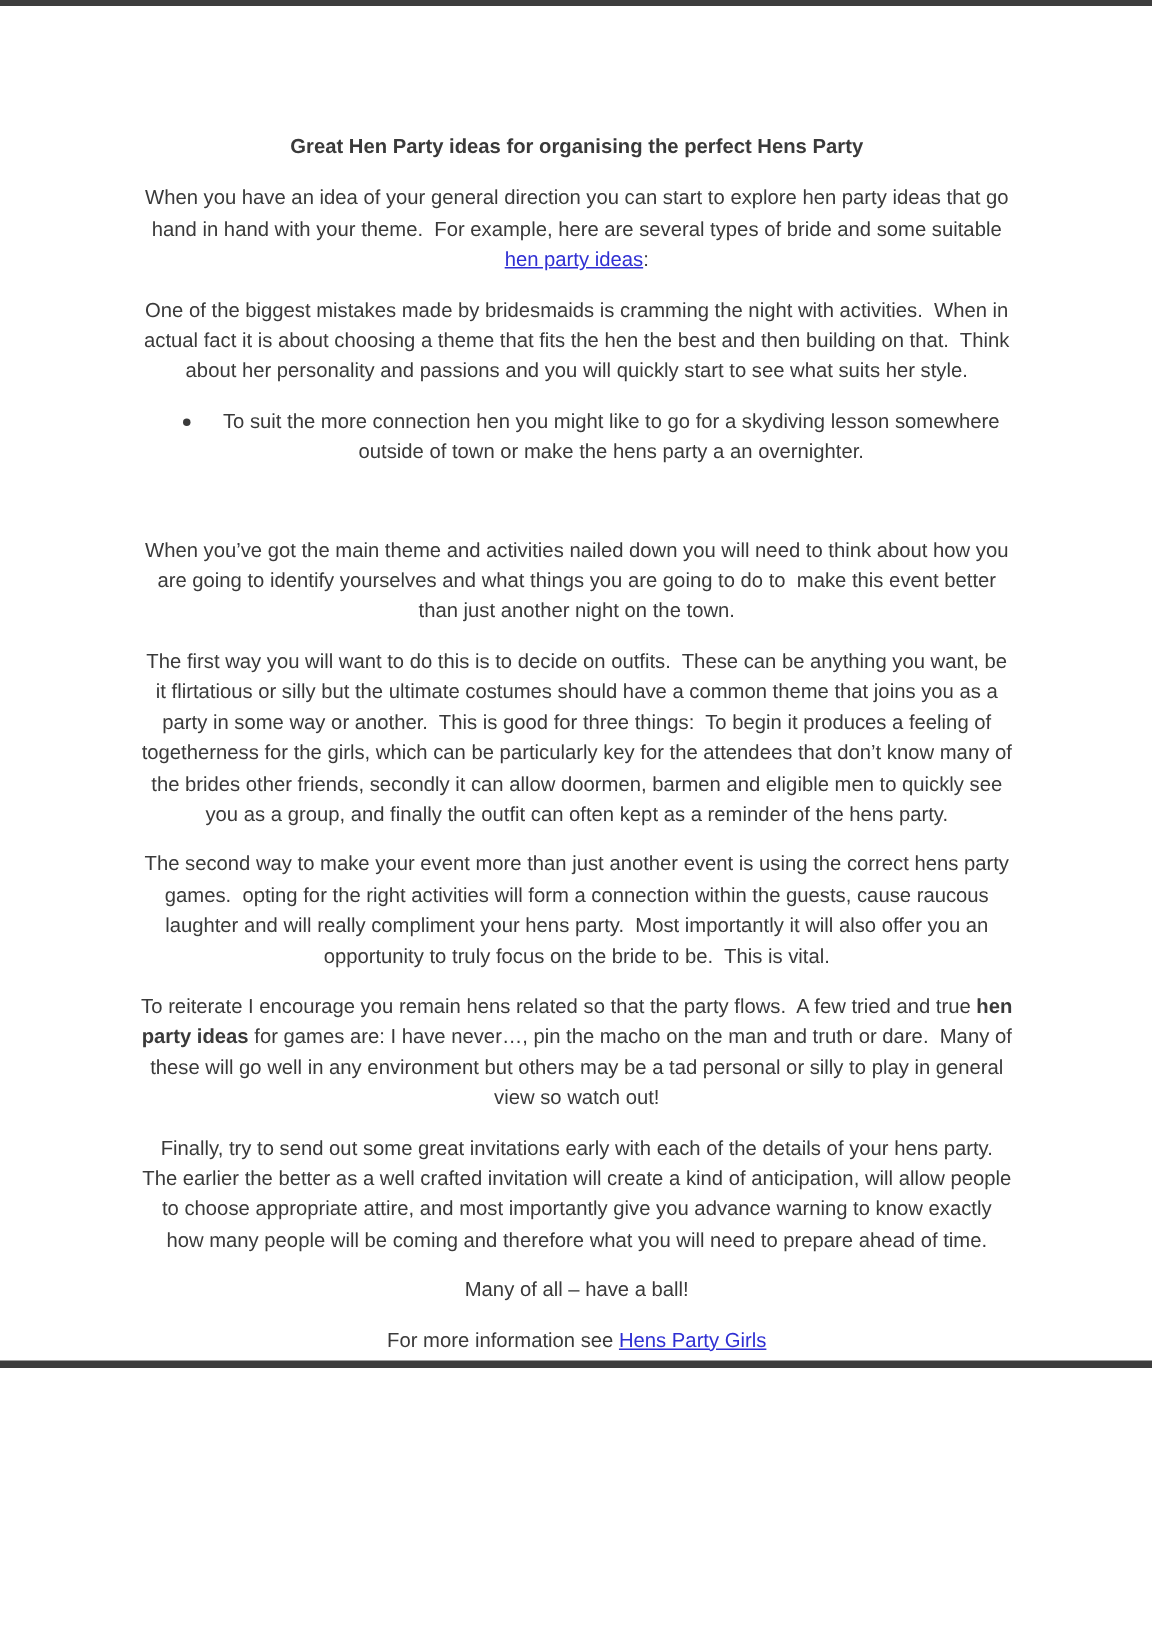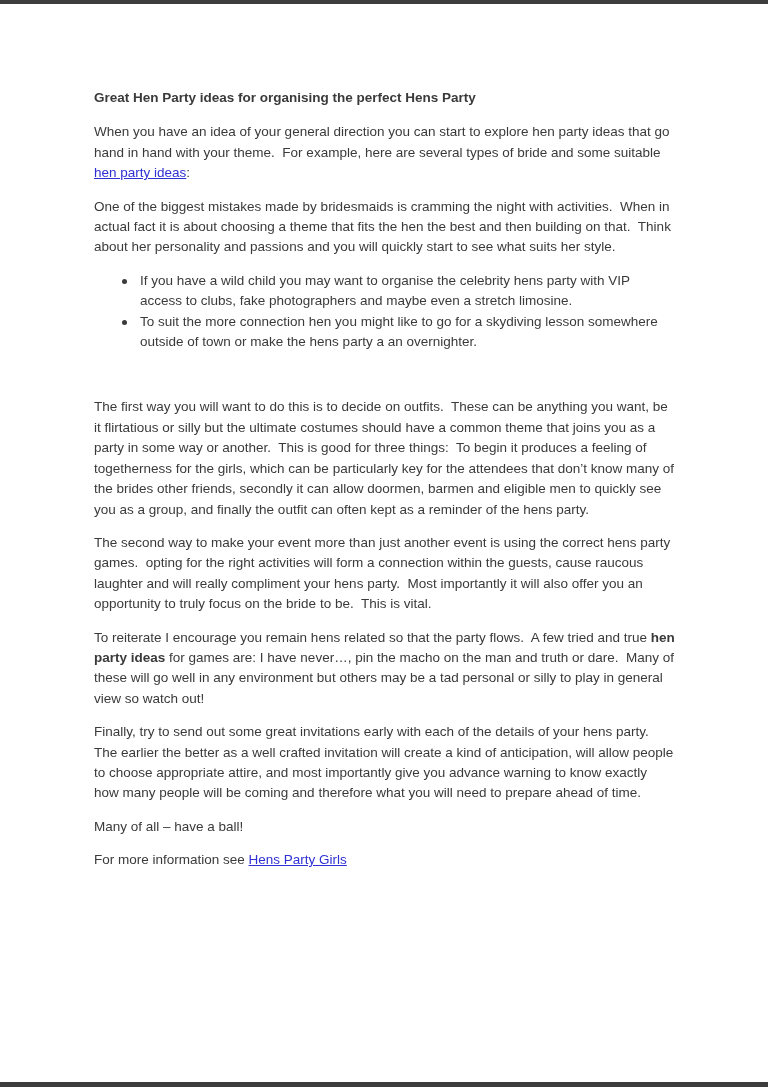--- a/index.html
+++ b/index.html
@@ -10,23 +10,24 @@
   }
   *{box-sizing:border-box;margin:0;padding:0;}
   html,body{background:#ffffff;}
   body{
     font-family:"Liberation Sans","DejaVu Sans",sans-serif;
     width:768px;
   }
   .page{
     position:relative;
     width:768px;
-    height:1087px;
+    height:912px;
     background:var(--page-bg);
     overflow:hidden;
+    text-align:center;
   }
   .edge-bar{
     position:absolute;
     left:0;
     width:100%;
     background:var(--edge-color);
   }
   .edge-bar.top{top:0;height:4px;}
   .edge-bar.bottom{bottom:0;height:5px;}
   .doc-body{
@@ -78,23 +79,23 @@
 </head>
 <body>
 
 <div class="page">
   <div class="edge-bar top"></div>
   <div class="doc-body">
       <h1><span class="bold">Great Hen Party ideas for organising the perfect Hens Party</span></h1>
       <p><span>When you have an idea of your general direction you can start to explore hen party ideas that go hand in hand with your theme.  For example, here are several types of bride and some suitable </span><a class="link" href="#">hen party ideas</a><span>:</span></p>
       <p><span>One of the biggest mistakes made by bridesmaids is cramming the night with activities.  When in actual fact it is about choosing a theme that fits the hen the best and then building on that.  Think about her personality and passions and you will quickly start to see what suits her style.</span></p>
       <ul>
-        <li><span>If you have a wild child you may want to organise the celebrity hens party with VIP access to clubs, fake photographers and maybe even a stretch limosine.</span></li>
         <li><span>To suit the more connection hen you might like to go for a skydiving lesson somewhere outside of town or make the hens party a an overnighter.</span></li>
       </ul>
+      <p><span>When you’ve got the main theme and activities nailed down you will need to think about how you are going to identify yourselves and what things you are going to do to  make this event better than just another night on the town.</span></p>
       <p><span>The first way you will want to do this is to decide on outfits.  These can be anything you want, be it flirtatious or silly but the ultimate costumes should have a common theme that joins you as a party in some way or another.  This is good for three things:  To begin it produces a feeling of togetherness for the girls, which can be particularly key for the attendees that don’t know many of the brides other friends, secondly it can allow doormen, barmen and eligible men to quickly see you as a group, and finally the outfit can often kept as a reminder of the hens party.</span></p>
       <p><span>The second way to make your event more than just another event is using the correct hens party games.  opting for the right activities will form a connection within the guests, cause raucous laughter and will really compliment your hens party.  Most importantly it will also offer you an opportunity to truly focus on the bride to be.  This is vital.</span></p>
       <p><span>To reiterate I encourage you remain hens related so that the party flows.  A few tried and true </span><span class="bold">hen party ideas</span><span> for games are: I have never…, pin the macho on the man and truth or dare.  Many of these will go well in any environment but others may be a tad personal or silly to play in general view so watch out!</span></p>
       <p><span>Finally, try to send out some great invitations early with each of the details of your hens party.  The earlier the better as a well crafted invitation will create a kind of anticipation, will allow people to choose appropriate attire, and most importantly give you advance warning to know exactly how many people will be coming and therefore what you will need to prepare ahead of time.</span></p>
       <p><span>Many of all – have a ball!</span></p>
       <p><span>For more information see </span><a class="link" href="#">Hens Party Girls</a></p>
     </div>
   <div class="edge-bar bottom"></div>
 </div>
 

